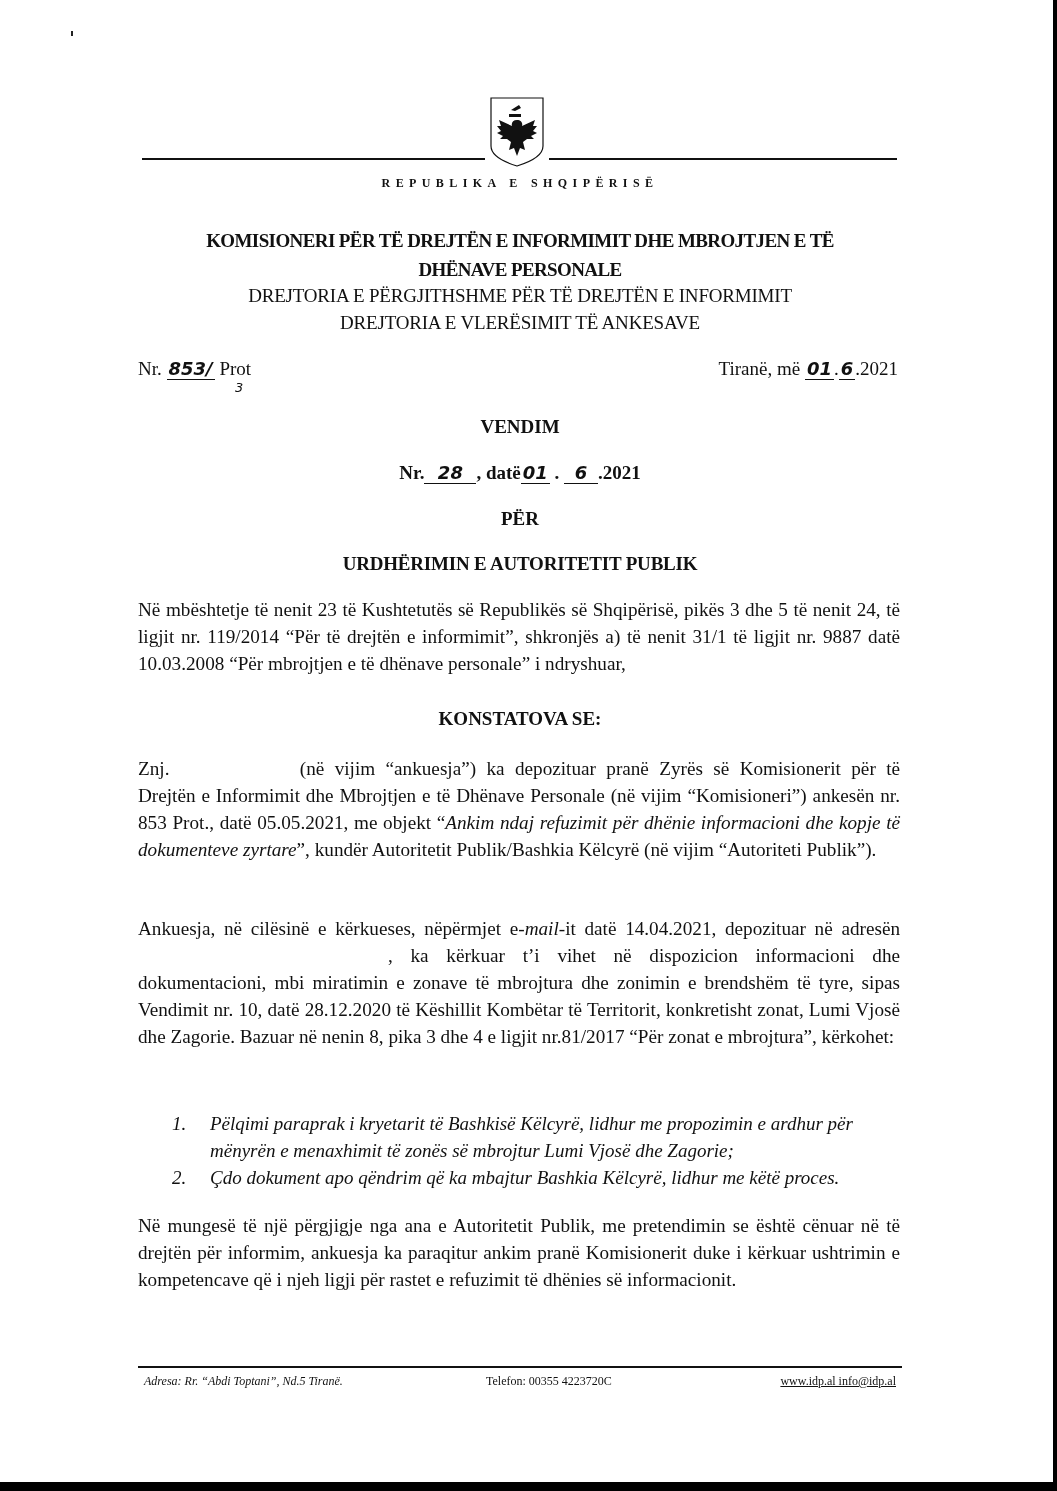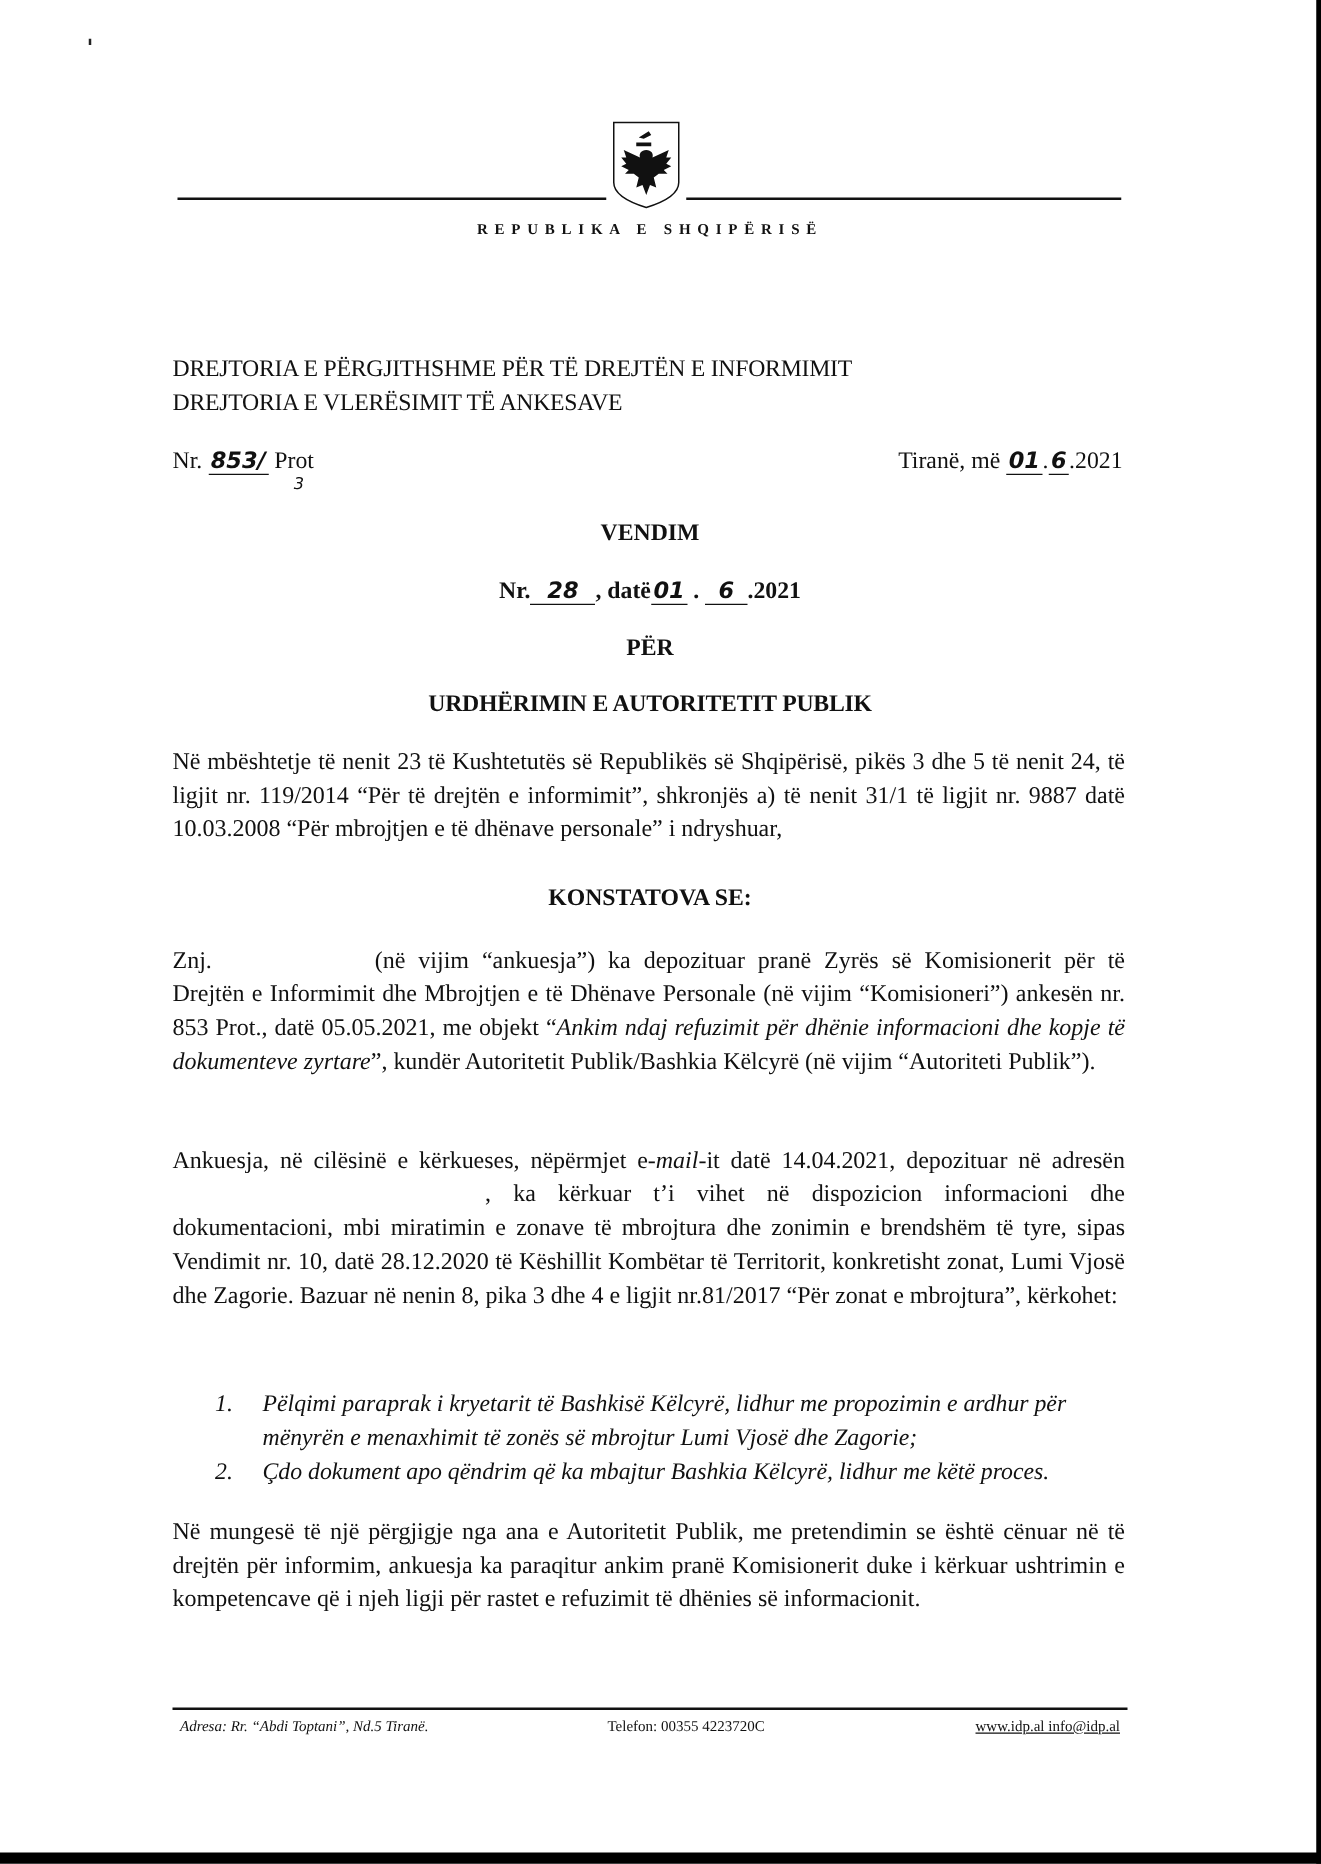--- a/index.html
+++ b/index.html
@@ -16,21 +16,21 @@
 
   .emblem-wrap { position: absolute; left: 349px; top: 96px; width: 60px; height: 72px; }
   .header-rule { position: absolute; top: 158px; height: 2px; background: #111; }
   .rule-left { left: 4px; width: 343px; }
   .rule-right { left: 411px; width: 348px; }
 
   .republic { position: absolute; top: 176px; left: 0; width: 764px; text-align: center;
     font-weight: bold; font-size: 12px; letter-spacing: 5.4px; }
   .inst-bold { position: absolute; top: 226px; left: 0; width: 764px; text-align: center;
     font-weight: bold; font-size: 19px; line-height: 29px; letter-spacing: -0.6px; }
-  .inst-normal { position: absolute; top: 282px; left: 0; width: 764px; 
+  .inst-normal { position: absolute; top: 282px; left: 0; width: 764px; text-align: center;
     font-size: 19px; line-height: 27px; letter-spacing: -0.2px; }
 
   .nr-row { position: absolute; top: 358px; left: 0; width: 764px; font-size: 19px; }
   .nr-left { position: absolute; left: 0; top: 0; }
   .nr-right { position: absolute; right: 4px; top: 0; }
   .hand { font-family: "DejaVu Sans", sans-serif; font-style: italic; font-size: 18px;
     border-bottom: 1.5px solid #111; display: inline-block; padding: 0 2px; line-height: 20px; font-weight: bold; }
   .hand-sub { position: absolute; left: 97px; top: 22px; font-family: "DejaVu Sans", sans-serif; font-style: italic; font-size: 13px; }
 
   .center-bold { position: absolute; left: 0; width: 764px; text-align: center; font-weight: bold; font-size: 19px; }
@@ -76,20 +76,22 @@
     <svg width="60" height="72" viewBox="0 0 60 72">
       <path d="M4 2 H56 V50 Q56 62 30 70 Q4 62 4 50 Z" fill="#fff" stroke="#111" stroke-width="1.2"></path>
       <path d="M24 14 l8 -5 l2 3 l-6 3 z M22 18 h12 v3 h-12 z" fill="#111"></path>
       <path d="M30 24 C26 24 24 27 25 30 L12 24 L14 30 L10 30 L14 35 L10 37 L16 40 L13 43 L20 43 L24 46 L22 54 L27 52 L30 60 L33 52 L38 54 L36 46 L40 43 L47 43 L44 40 L50 37 L46 35 L50 30 L46 30 L48 24 L35 30 C36 27 34 24 30 24 Z" fill="#111"></path>
     </svg>
   </div>
 
   <div class="republic">REPUBLIKA E SHQIPËRISË</div>
 
   <div class="inst-bold">
+    <div>KOMISIONERI PËR TË DREJTËN E INFORMIMIT DHE MBROJTJEN E TË</div>
+    <div>DHËNAVE PERSONALE</div>
   </div>
 
   <div class="inst-normal">
     <div>DREJTORIA E PËRGJITHSHME PËR TË DREJTËN E INFORMIMIT</div>
     <div>DREJTORIA E VLERËSIMIT TË ANKESAVE</div>
   </div>
 
   <div class="nr-row">
     <div class="nr-left">
       <span>Nr.</span>

